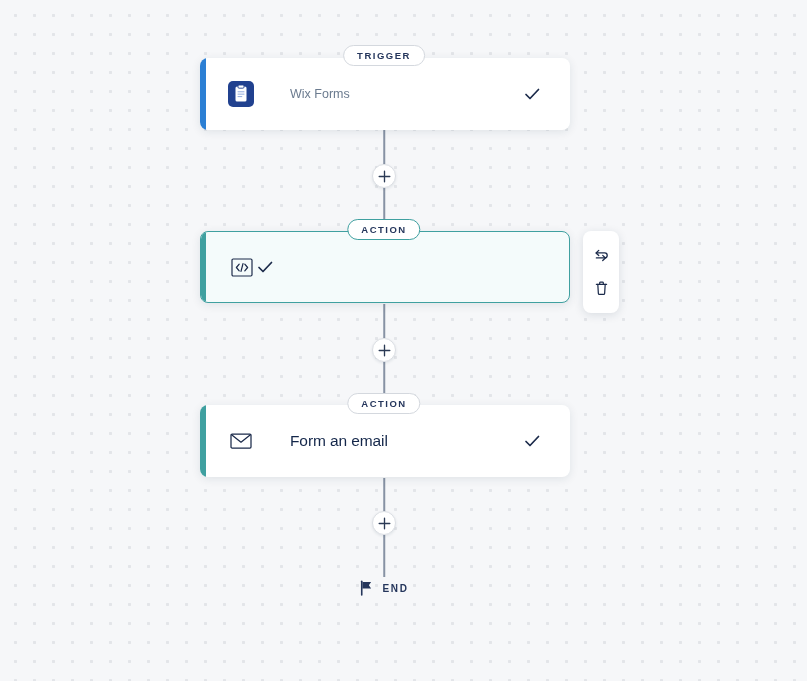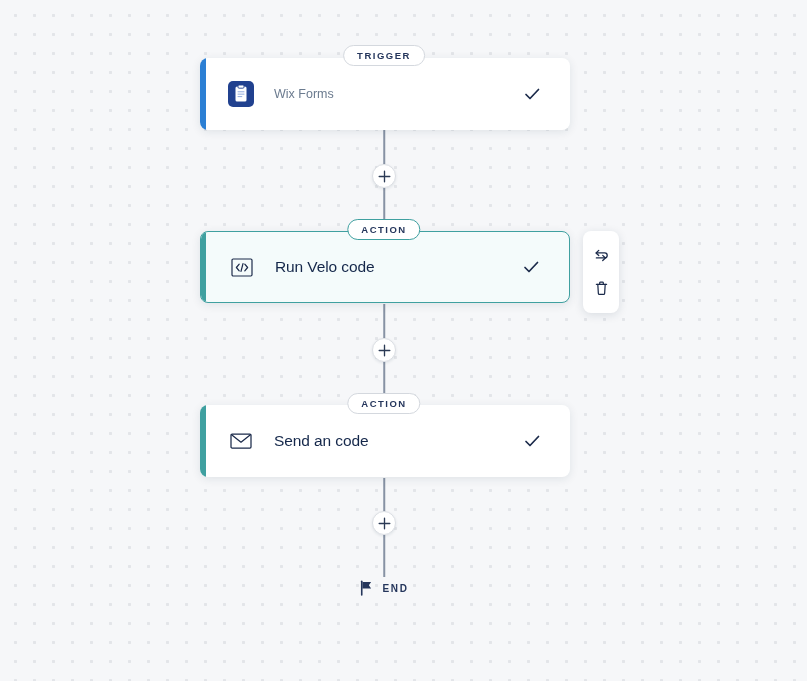--- a/index.html
+++ b/index.html
@@ -98,21 +98,21 @@
     margin-left: 28px;
     width: 26px;
     height: 26px;
     flex: 0 0 26px;
     display: flex;
     align-items: center;
     justify-content: center;
   }
 
   .step-body {
-    margin-left: 20px;
+    margin-left: 36px;
     flex: 1 1 auto;
     display: flex;
     flex-direction: column;
     justify-content: flex-end;
     min-width: 0;
   }
 
   .step-sub {
     font-size: 12.5px;
     color: #6b7b8f;
@@ -244,23 +244,20 @@
 
   <div class="badge teal" style="top:219px;">ACTION</div>
   <div class="step selected" style="top:231px;">
     <div class="accent"></div>
     <div class="step-icon">
       <svg width="22" height="19" viewBox="0 0 22 19">
         <rect x="1" y="1" width="20" height="17" rx="1.2" fill="none" stroke="#1b2a4a" stroke-width="1.2"></rect>
         <path d="M8.2 6.2 L5.4 9.5 L8.2 12.8 M13.8 6.2 L16.6 9.5 L13.8 12.8 M12 5.6 L10 13.4" fill="none" stroke="#1b2a4a" stroke-width="1.25" stroke-linecap="round" stroke-linejoin="round"></path>
       </svg>
     </div>
-    <div class="step-body">
-      <div class="step-title regular">Run Velo code</div>
-    </div>
     <div class="step-check">
       <svg width="20" height="20" viewBox="0 0 20 20">
         <path d="M4 10.5 L8 14.5 L16.5 5.5" fill="none" stroke="#1b2a4a" stroke-width="1.7" stroke-linecap="round" stroke-linejoin="round"></path>
       </svg>
     </div>
   </div>
 
   <div class="side-toolbar" style="top:231px;">
     <div class="tool-btn">
       <svg width="19" height="19" viewBox="0 0 20 20">
@@ -287,21 +284,21 @@
   <div class="badge" style="top:393px;">ACTION</div>
   <div class="step plain" style="top:405px;">
     <div class="accent"></div>
     <div class="step-icon">
       <svg width="22" height="18" viewBox="0 0 22 18">
         <rect x="1" y="2" width="20" height="14" rx="1.1" fill="none" stroke="#1b2a4a" stroke-width="1.25"></rect>
         <path d="M1.6 2.7 L11 10.2 L20.4 2.7" fill="none" stroke="#1b2a4a" stroke-width="1.25" stroke-linecap="round" stroke-linejoin="round"></path>
       </svg>
     </div>
     <div class="step-body">
-      <div class="step-title regular">Send an code</div>
+      <div class="step-title regular">Form an email</div>
     </div>
     <div class="step-check">
       <svg width="20" height="20" viewBox="0 0 20 20">
         <path d="M4 10.5 L8 14.5 L16.5 5.5" fill="none" stroke="#1b2a4a" stroke-width="1.7" stroke-linecap="round" stroke-linejoin="round"></path>
       </svg>
     </div>
   </div>
 
   <div class="plus-btn" style="top:511px;">
     <svg width="13" height="13" viewBox="0 0 13 13">

